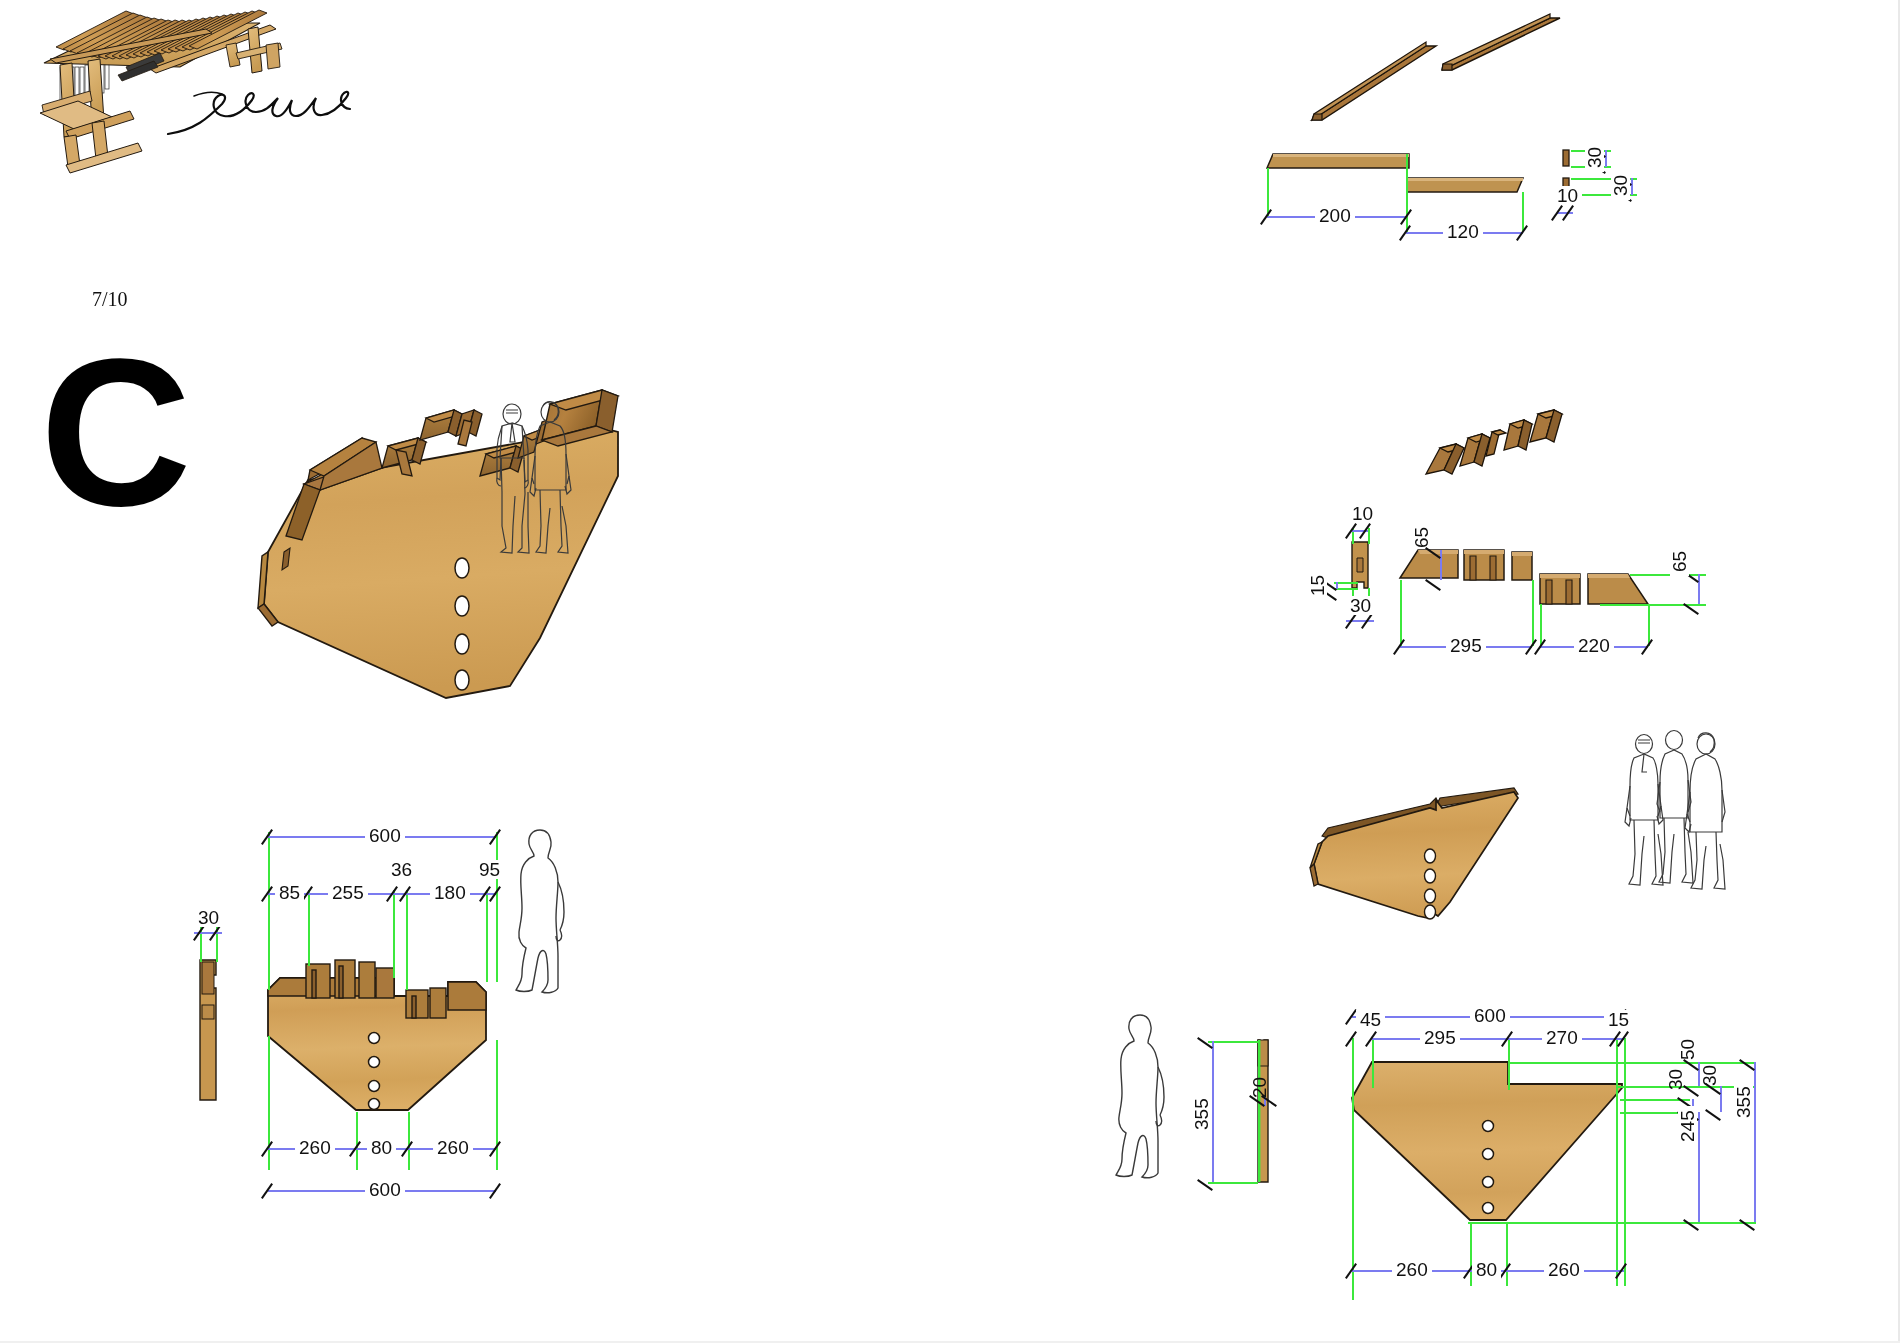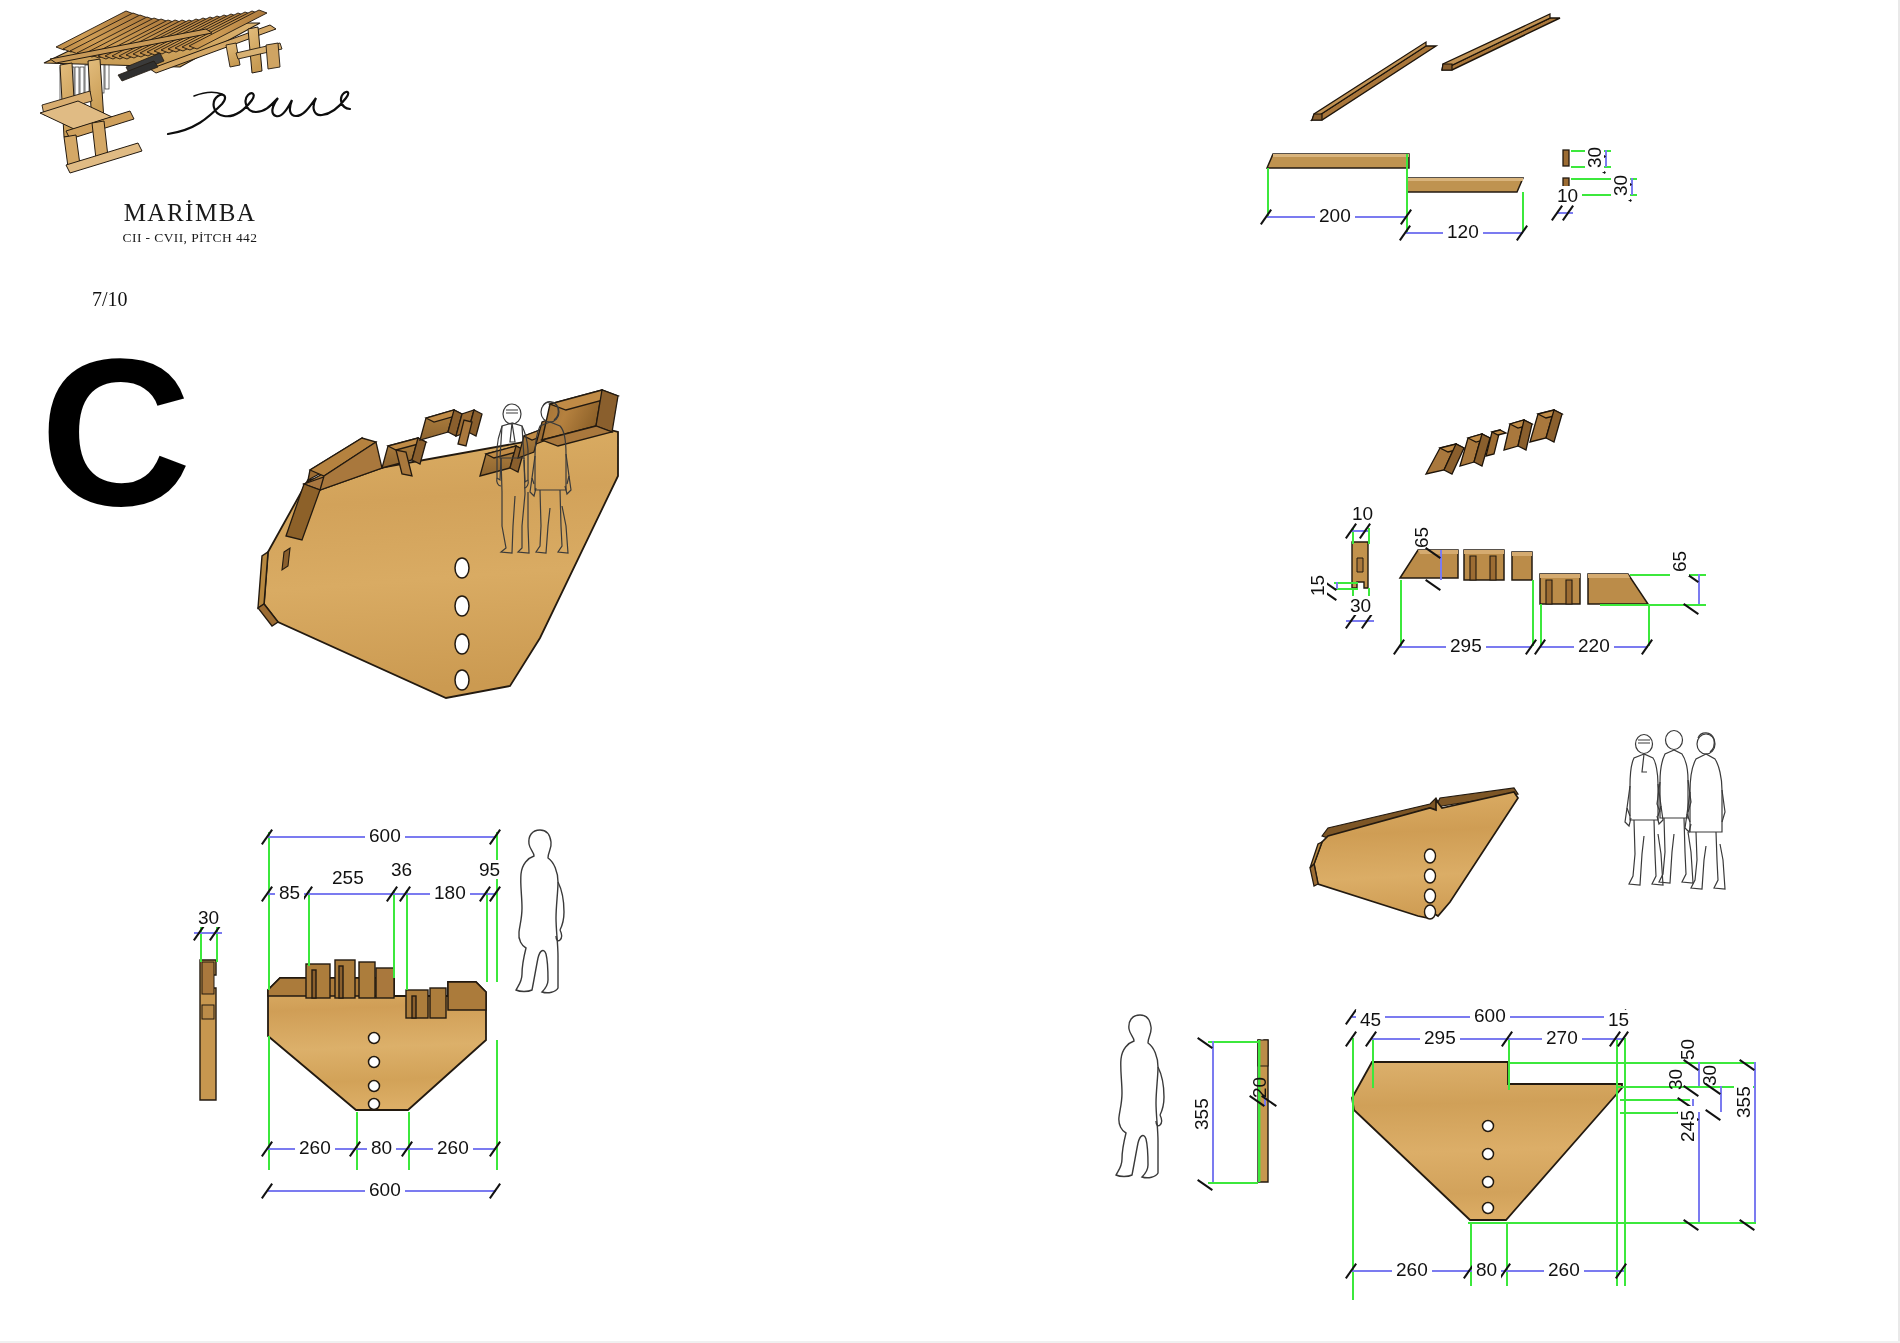--- a/index.html
+++ b/index.html
@@ -199,24 +199,20 @@
     </svg>
   </div>
 
   <div class="abs" style="left:160px; top:82px; width:200px; height:60px;">
     <svg width="200" height="60" viewBox="0 0 200 60">
       <path d="M8,52 C35,48 48,36 62,22 C68,15 64,10 58,14 C51,19 52,32 64,34 C76,36 86,26 92,18 C96,12 92,9 88,13 C83,18 86,30 96,30 C106,30 112,22 118,16 C112,24 110,32 116,34 C122,36 128,26 132,18 C128,28 130,34 136,34 C144,34 150,24 156,16 C151,26 154,34 162,33 C172,32 180,24 186,16 C190,11 188,8 184,11 C179,15 180,26 190,27" fill="none" stroke="#0d0d0d" stroke-width="2.2" stroke-linecap="round"></path>
       <path d="M34,14 C44,10 54,9 62,12" fill="none" stroke="#0d0d0d" stroke-width="1.6" stroke-linecap="round"></path>
     </svg>
   </div>
 
-  <div id="title-block">
-    <div id="title-main">MARİMBA</div>
-    <div id="title-sub">CII - CVII, PİTCH 442</div>
-  </div>
   <div id="scale-label">7/10</div>
   <div id="big-letter">C</div>
 
   <div class="abs" style="left:1300px; top:12px; width:300px; height:120px;">
     <svg width="300" height="120" viewBox="0 0 300 120">
 
       <path d="M12,108 L126,34 L136,34 L22,108 Z" fill="#a9763a" stroke="#1d140a" stroke-width="1.4"></path>
       <path d="M12,108 L126,34 L126,30 L14,102 Z" fill="#c19253" stroke="#1d140a" stroke-width="1.2"></path>
       <path d="M12,108 L22,108 L22,102 L14,102 Z" fill="#8a5f2d" stroke="#1d140a" stroke-width="1.2"></path>
 
@@ -531,21 +527,21 @@
 
     <div class="dim-line" style="left:88px; top:93px; width:228px;"></div>
     <div class="tick" style="left:86px; top:85px;"></div>
     <div class="tick" style="left:126px; top:85px;"></div>
     <div class="tick" style="left:211px; top:85px;"></div>
     <div class="tick" style="left:224px; top:85px;"></div>
     <div class="tick" style="left:304px; top:85px;"></div>
     <div class="tick" style="left:314px; top:85px;"></div>
 
     <div class="dim-text" style="left:95px; top:83px;">85</div>
-    <div class="dim-text" style="left:148px; top:68px;">255</div>
+    <div class="dim-text" style="left:148px; top:83px;">255</div>
     <div class="dim-text" style="left:207px; top:60px;">36</div>
     <div class="dim-text" style="left:250px; top:83px;">180</div>
     <div class="dim-text" style="left:295px; top:60px;">95</div>
 
     <div class="ext-line ext-v" style="left:88px; top:236px; height:134px;"></div>
     <div class="ext-line ext-v" style="left:176px; top:312px; height:58px;"></div>
     <div class="ext-line ext-v" style="left:228px; top:312px; height:58px;"></div>
     <div class="ext-line ext-v" style="left:316px; top:240px; height:130px;"></div>
 
     <div class="dim-line" style="left:88px; top:348px; width:228px;"></div>

